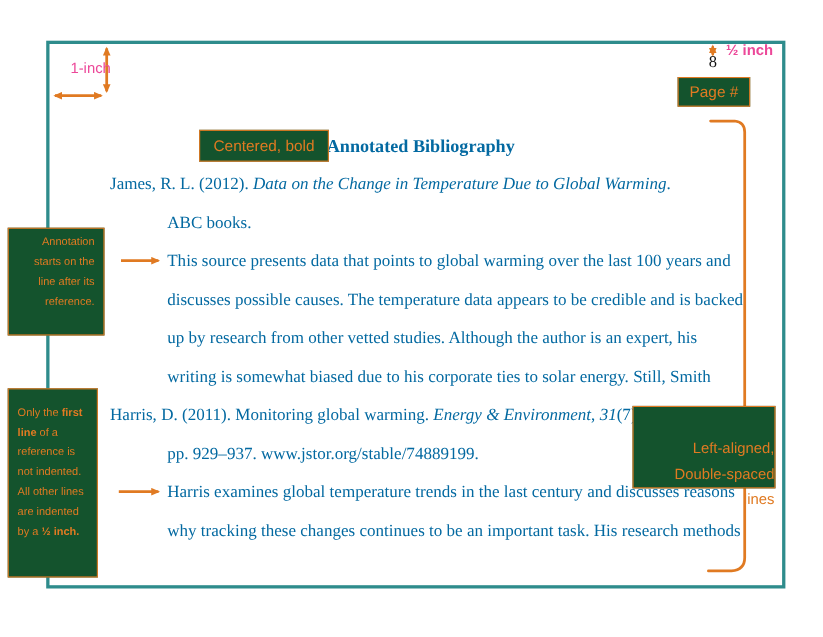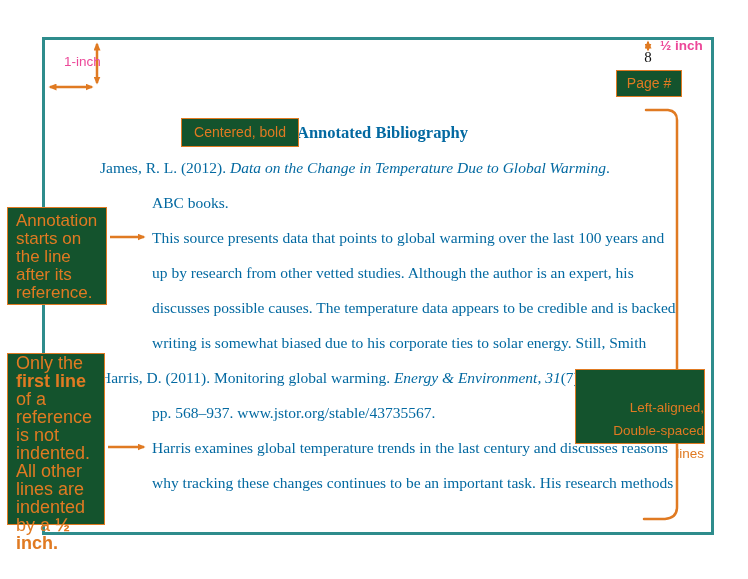--- a/index.html
+++ b/index.html
@@ -18,24 +18,24 @@
   .doc-line.indent{margin-left:52px;}
   .it{font-style:italic;}
 
   
   .obox{position:absolute;background:#14532d;border:1.6px solid #E07A22;color:#E07A22;
         box-sizing:border-box;z-index:3;}
   .centered-box{left:152px;top:118px;width:118px;height:29px;text-align:center;
                 font-size:14px;line-height:26px;margin-left:29px;}
   .pagenum-box{left:616px;top:70px;width:66px;height:27px;text-align:center;
                font-size:14px;line-height:24px;}
-  .annotation-box{left:7px;top:207px;width:100px;height:98px;padding:4px 8px;
-                  font-size:17px;line-height:18px;}
-  .firstline-box{left:7px;top:353px;width:98px;height:172px;padding:0 8px;
-                 font-size:18px;line-height:18px;}
+  .annotation-box{left:7px;top:207px;width:88px;height:98px;padding:4px 8px;
+                  font-size:10px;line-height:18px;text-align:right;}
+  .firstline-box{left:7px;top:353px;width:82px;height:172px;padding:13px 8px;
+                 font-size:10px;line-height:18px;}
   .leftaligned-box{left:575px;top:369px;width:130px;height:75px;text-align:right;
                    font-size:13.5px;line-height:23px;padding-top:3px;white-space:pre-line;}
   .b{font-weight:bold;}
 
   
   .olabel{position:absolute;color:#ec4899;z-index:3;}
   .label-oneinch{left:64px;top:54px;font-size:13.5px;}
   .label-halfinch{left:660px;top:38px;font-size:13.5px;font-weight:600;}
   .page-number{position:absolute;left:638px;top:49px;width:20px;text-align:center;
                font-family:"Liberation Serif",serif;font-size:15px;color:#111;z-index:3;}
@@ -61,25 +61,25 @@
     <path d="M 108,447 H 144" stroke="#E07A22" stroke-width="2.5" fill="none" marker-end="url(#ah)"></path>
     <path d="M 646,110 H 668 Q 677,111 677,120 V 507 Q 677,518 665,519 H 644" stroke="#E07A22" stroke-width="2.5" fill="none" stroke-linecap="round"></path>
   </svg>
 
   <div class="doc">
     <div class="doc-title">Annotated Bibliography</div>
     <div id="doc-lines">
         <div class="doc-line"><span>James, R. L. (2012). </span><span class="it">Data on the Change in Temperature Due to Global Warming</span><span>.</span></div>
         <div class="doc-line indent"><span>ABC books.</span></div>
         <div class="doc-line indent"><span>This source presents data that points to global warming over the last 100 years and</span></div>
+        <div class="doc-line indent"><span>discusses possible causes. The temperature data appears to be credible and is backed</span></div>
         <div class="doc-line indent"><span>up by research from other vetted studies. Although the author is an expert, his</span></div>
-        <div class="doc-line indent"><span>discusses possible causes. The temperature data appears to be credible and is backed</span></div>
         <div class="doc-line indent"><span>writing is somewhat biased due to his corporate ties to solar energy. Still, Smith</span></div>
         <div class="doc-line"><span>Harris, D. (2011). Monitoring global warming. </span><span class="it">Energy &amp; Environment</span><span>, </span><span class="it">31</span><span>(7),</span></div>
-        <div class="doc-line indent"><span>pp. 568–937. www.jstor.org/stable/43735567.</span></div>
+        <div class="doc-line indent"><span>pp. 929–937. www.jstor.org/stable/74889199.</span></div>
         <div class="doc-line indent"><span>Harris examines global temperature trends in the last century and discusses reasons</span></div>
         <div class="doc-line indent"><span>why tracking these changes continues to be an important task. His research methods</span></div>
       </div>
   </div>
 
   <div class="obox centered-box">
     <span>Centered, bold</span>
   </div>
 
   <div class="obox pagenum-box">

